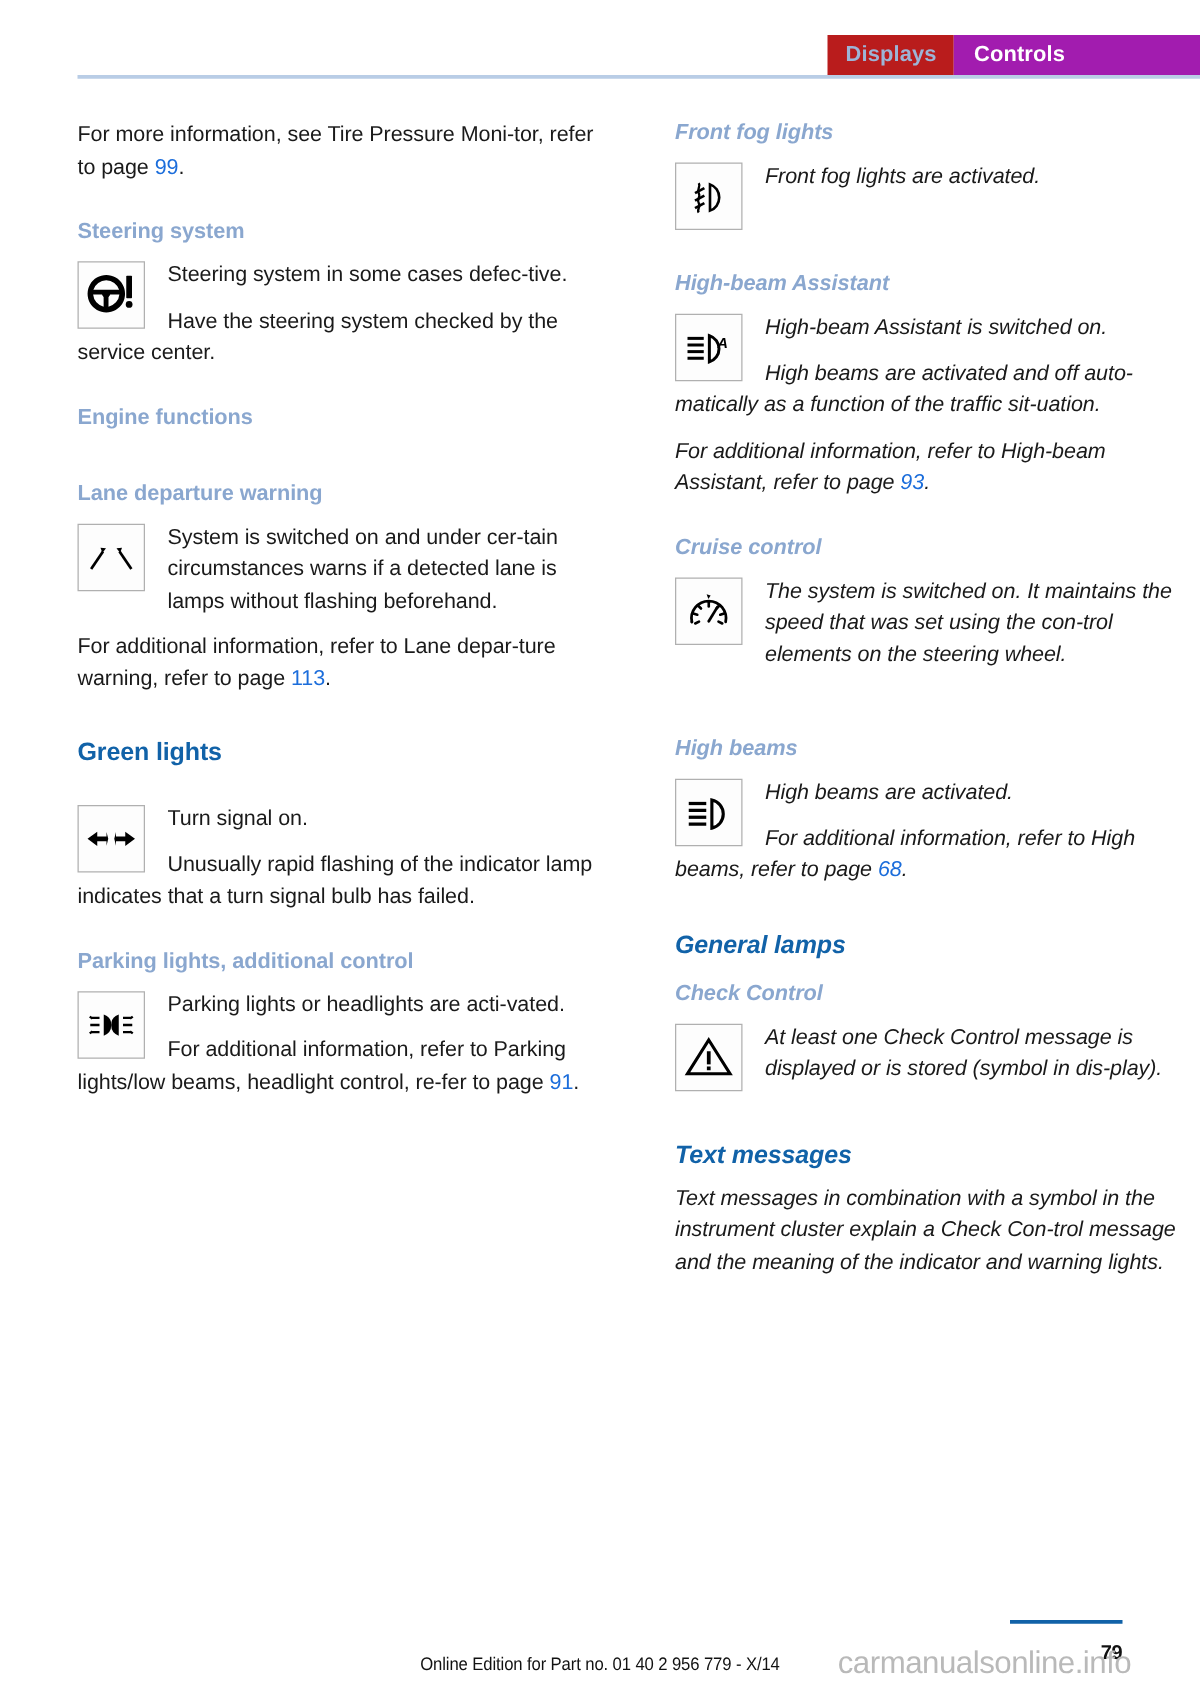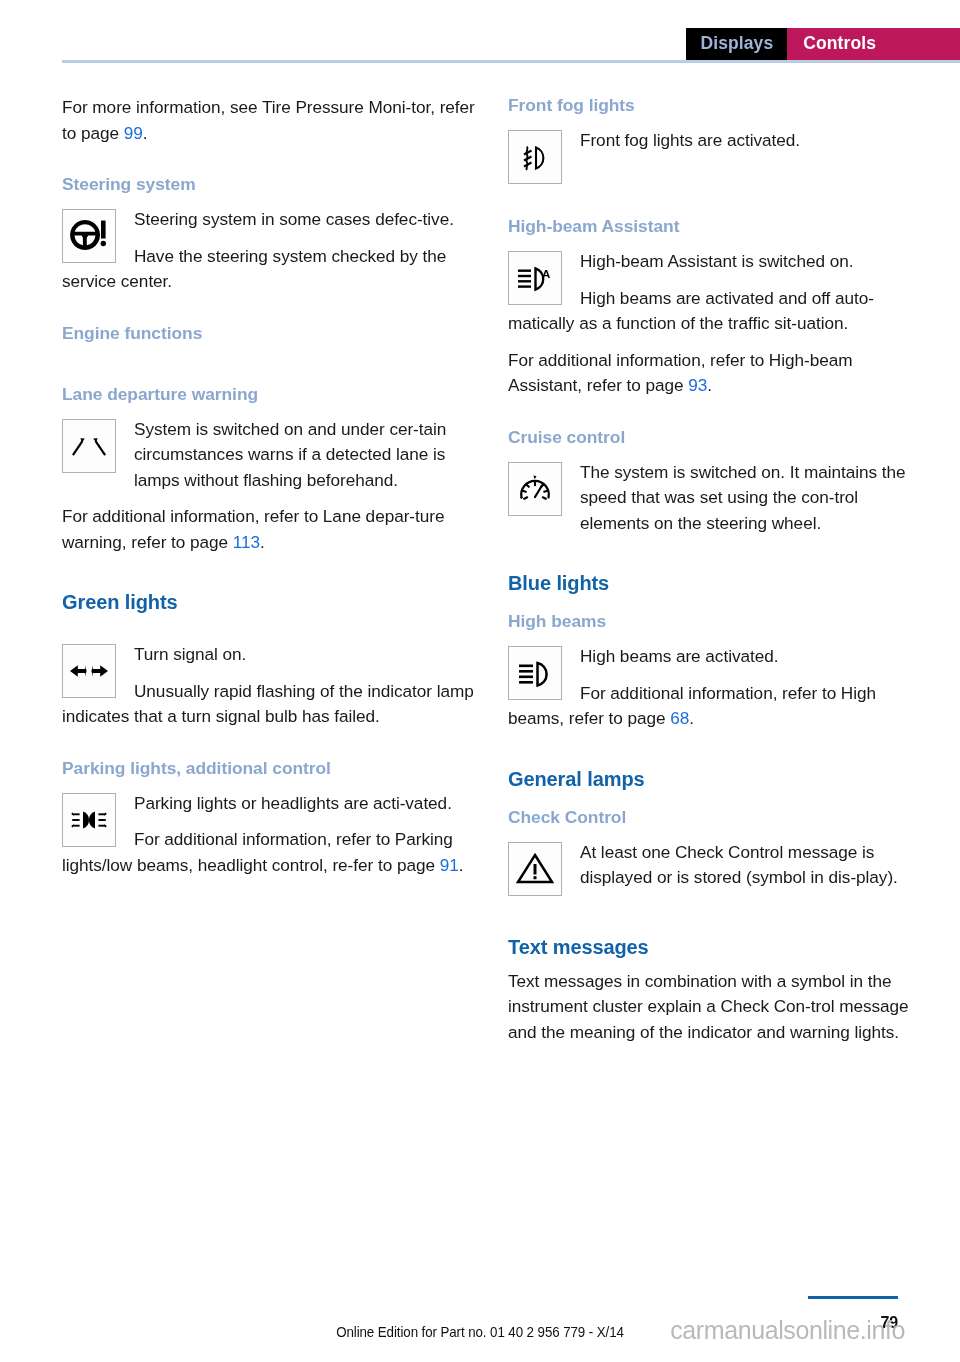--- a/index.html
+++ b/index.html
@@ -37,26 +37,26 @@
     font-size: 17.5px;
     font-weight: bold;
     letter-spacing: 0.1px;
     display: flex;
     align-items: center;
     padding: 0 14px;
     line-height: 1;
   }
   .tab-inactive {
     color: #9db4d6;
-    background: #000000;
+    background: #b91c1c;
   }
   .tab-active {
     color: #ffffff;
-    background: #be185d;
-    padding-right: 84px;
+    background: #a21caf;
+    padding-right: 108px;
     padding-left: 16px;
   }
   .header-rule {
     position: absolute;
     left: 62px;
     right: 0;
     top: 60px;
     height: 3px;
     background: #b9cde6;
   }
@@ -67,21 +67,21 @@
     top: 95px;
     left: 0;
     width: 960px;
   }
   .col {
     position: absolute;
     top: 0;
     width: 420px;
   }
   .col-left  { left: 62px; }
-  .col-right { left: 508px; }
+  .col-right { left: 540px; font-style: italic; }
 
   
   p {
     margin: 0;
     font-size: 17.2px;
     line-height: 25.5px;
     color: #1a1a1a;
     letter-spacing: -0.05px;
   }
   p + p { margin-top: 11px; }
@@ -359,21 +359,20 @@
             <path d="M15.2 35.8 l3.0 -1.5"></path>
             <path d="M36.8 35.8 l-3.0 -1.5"></path>
           </g>
           <path d="M24.3 12.4 l3.2 0.9 -1.8 2.9 z" fill="#000"></path>
         </svg>
       </div>
       <p>The system is switched on. It maintains the speed that was set using the con-trol elements on the steering wheel.</p>
     </div>
 
     <div class="sp-before-h1"></div>
-    <h1 class="h1">Blue lights</h1>
     <div class="sp-after-h1"></div>
 
     <h2 class="h2">High beams</h2>
     <div class="sp-after-h2"></div>
 
     <div class="wrap-block">
       <div class="float-box">
         <svg width="52" height="52" viewBox="0 0 52 52">
           <g fill="#000">
             <rect x="10" y="17.5" width="14" height="2.6"></rect>

